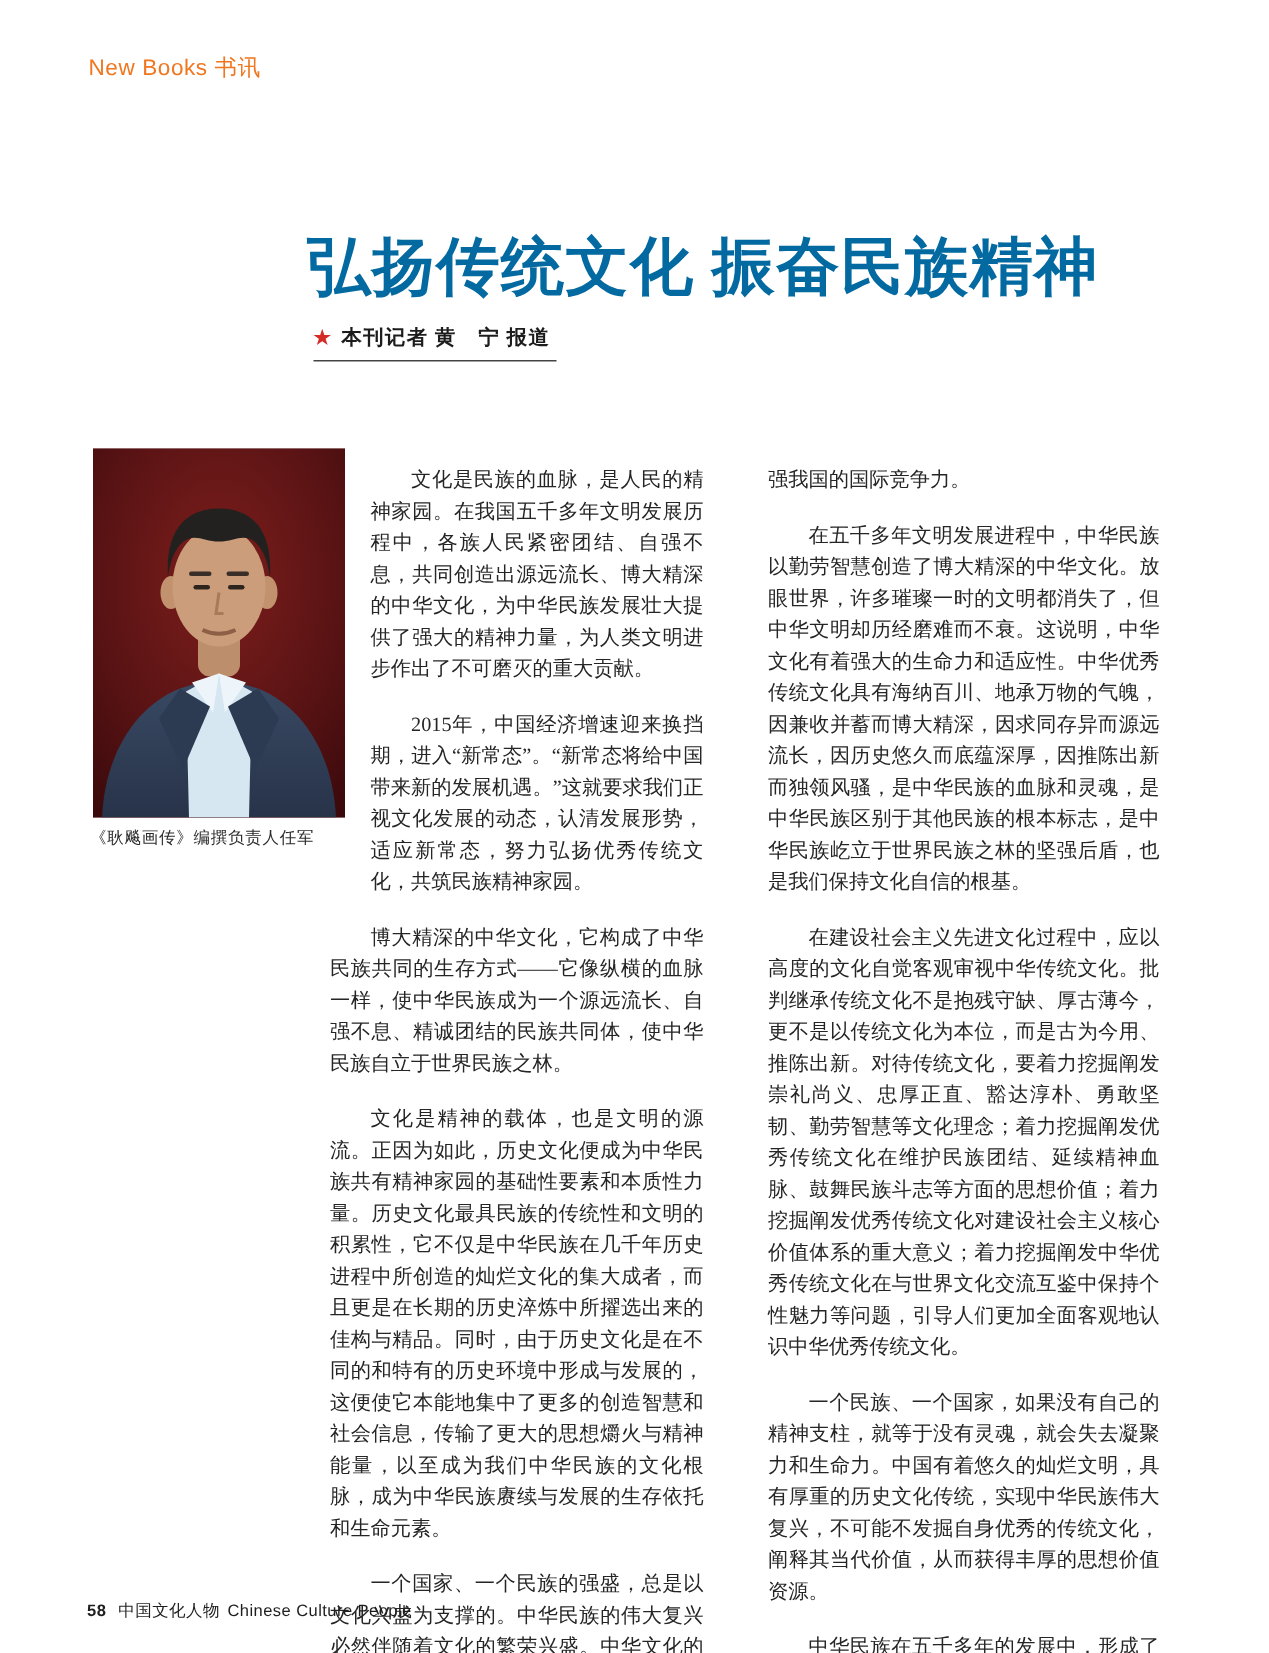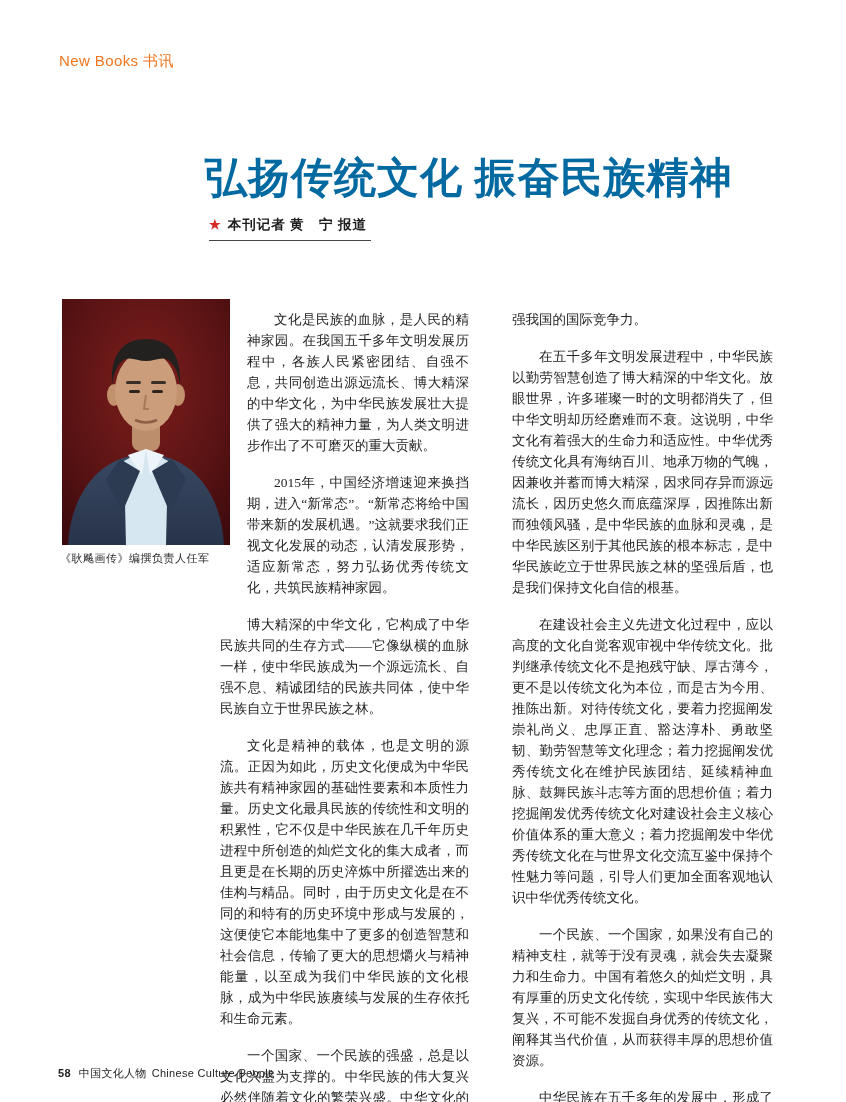--- a/index.html
+++ b/index.html
@@ -5,21 +5,21 @@
   html,body{margin:0;padding:0;background:#ffffff;}
   .page{
     position:relative;
     width:846px;height:1102px;
     background:#ffffff;
     overflow:hidden;
     font-family:"Liberation Serif","DejaVu Serif",serif;
     color:#222;
   }
   .kicker{
-    position:absolute;left:59px;top:52px;
+    position:absolute;left:59px;top:36px;
     font-family:"Liberation Sans","DejaVu Sans",sans-serif;
     font-size:15px;letter-spacing:.4px;
     color:#f0761f;font-weight:500;
   }
   .title{
     position:absolute;left:205px;top:150px;width:600px;
     font-size:42px;font-weight:bold;color:#0369a1;
     letter-spacing:1px;white-space:nowrap;
   }
   .byline{

